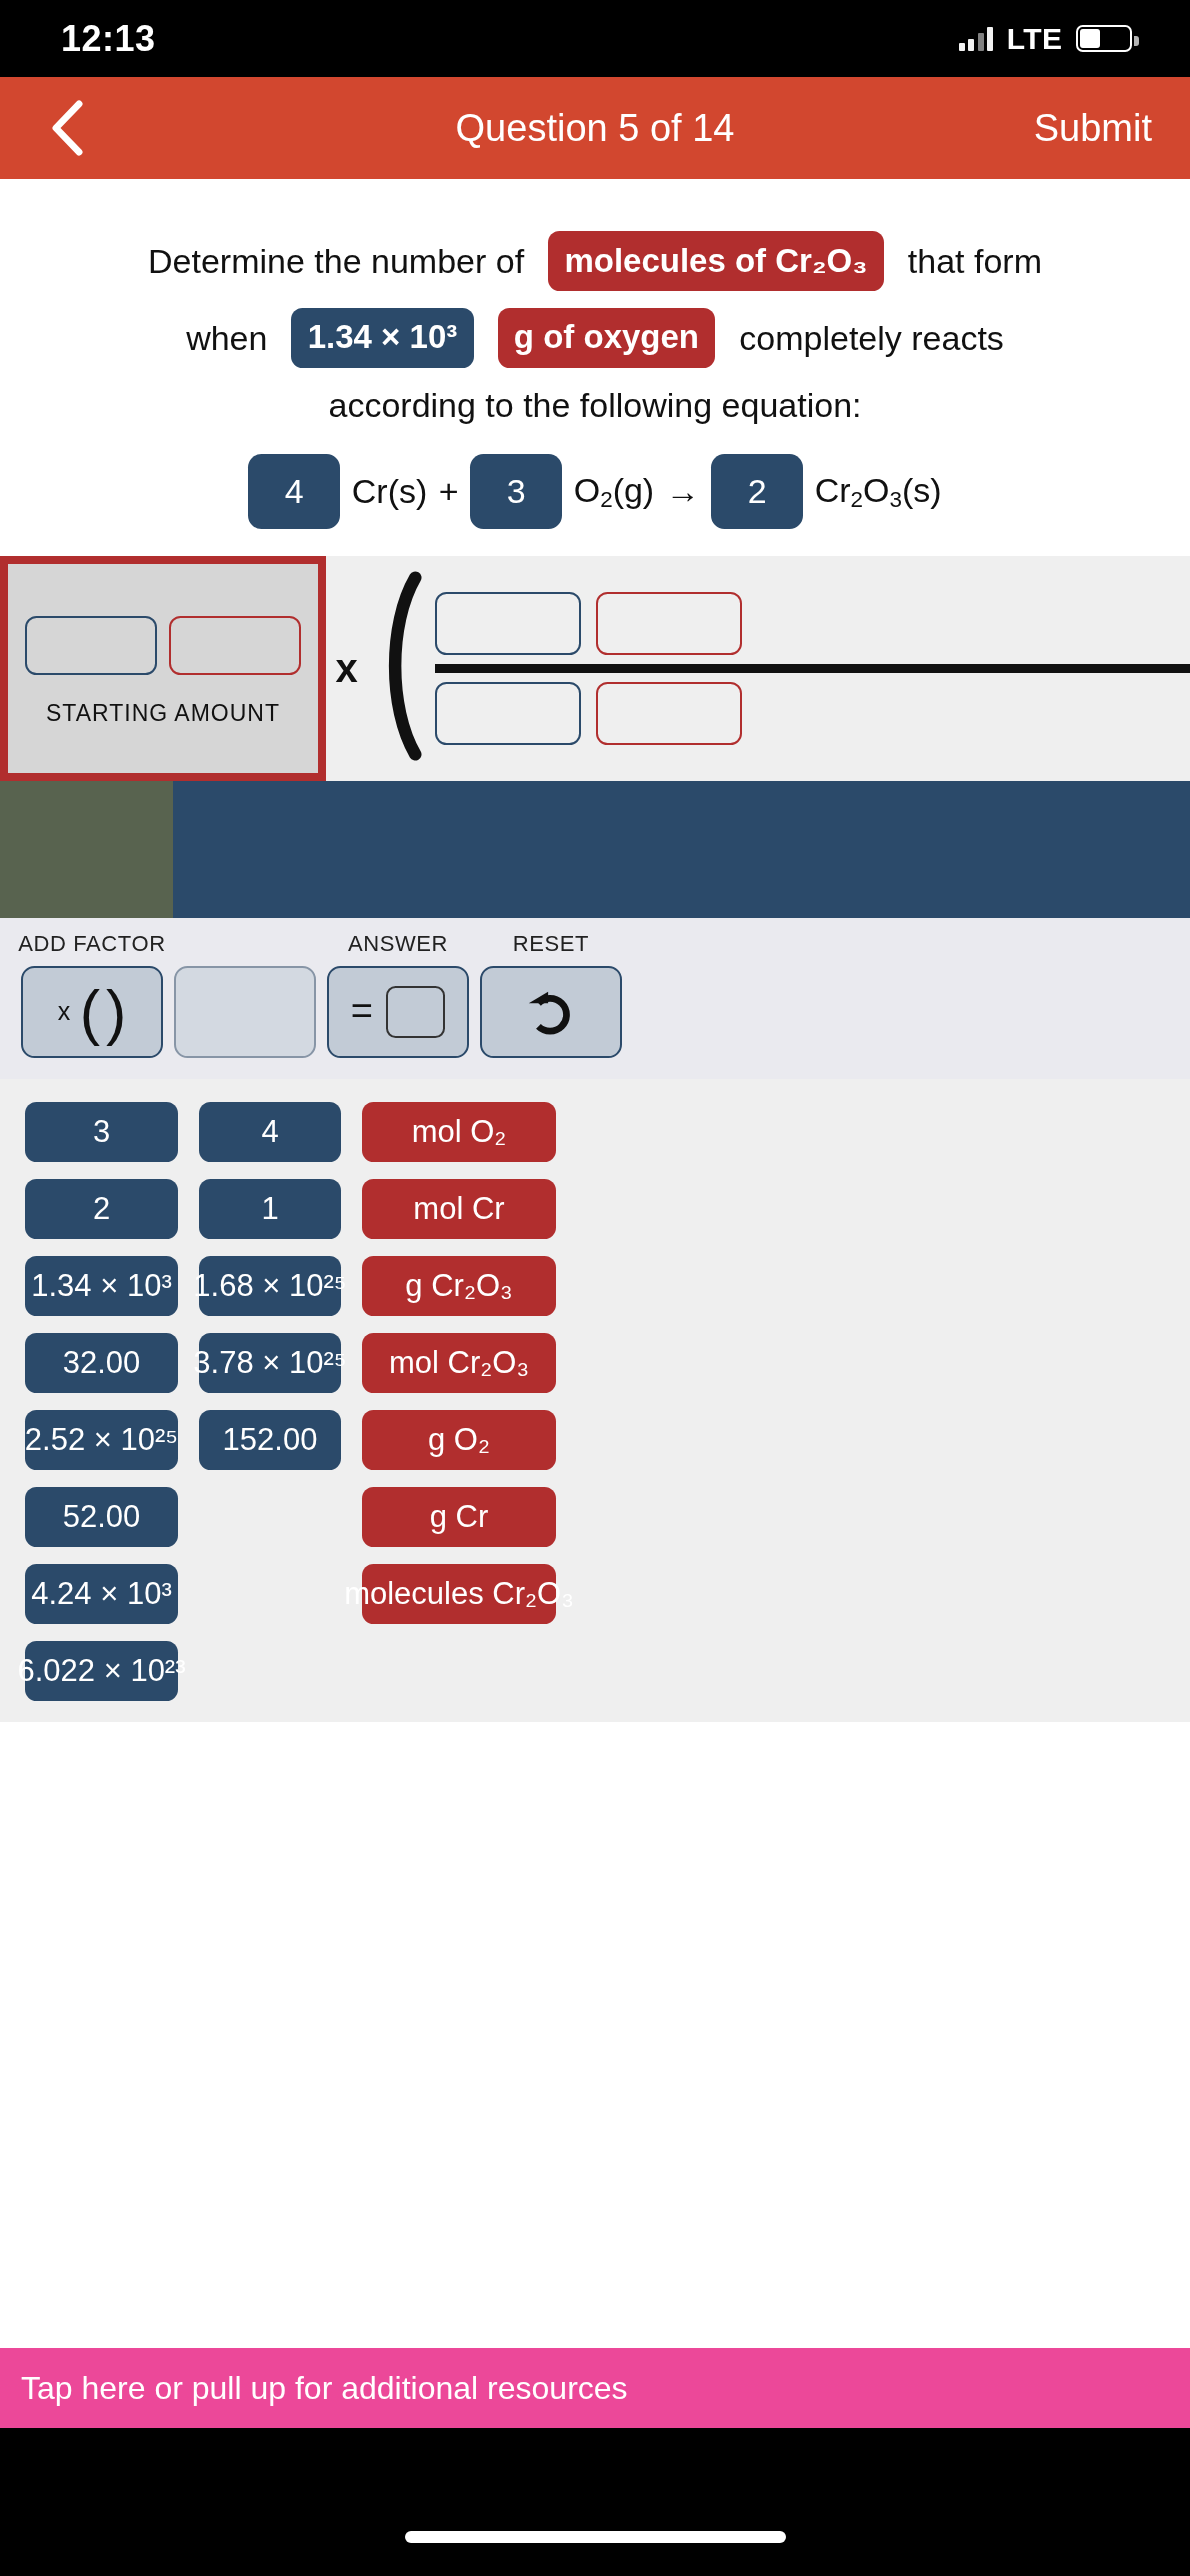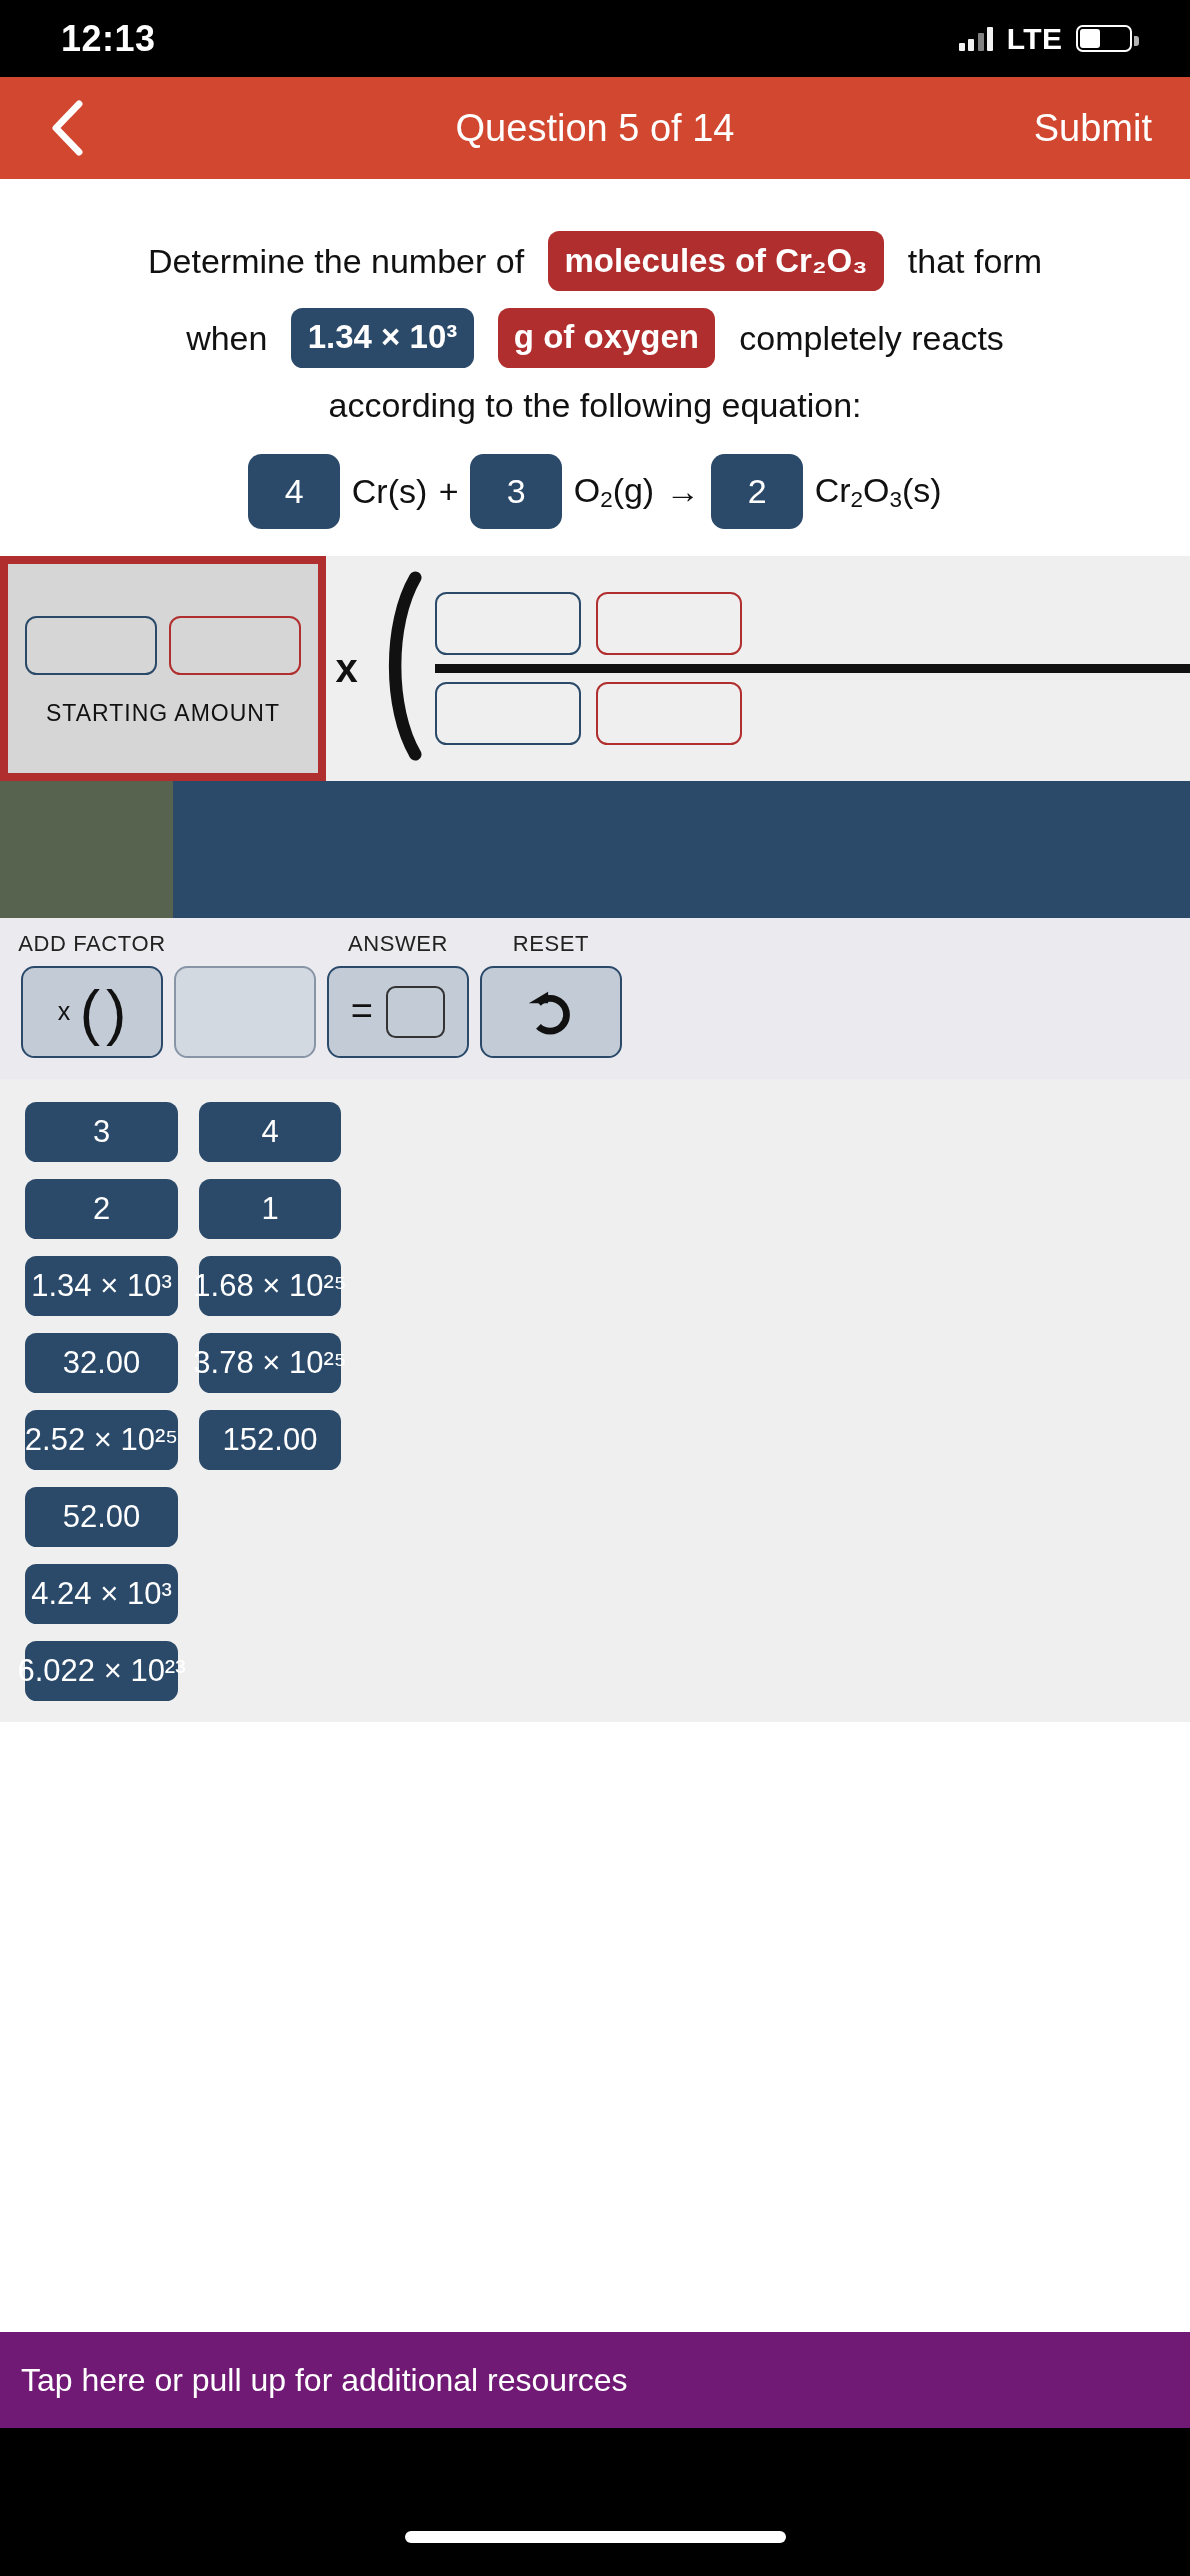--- a/index.html
+++ b/index.html
@@ -151,21 +151,21 @@
   }
   .col-num .tile { width:153px; }
   .col-num2 .tile { width:142px; }
   .col-unit .tile { width:194px; }
   .tile.blue { background:#2b4a6a; }
   .tile.red  { background:#b12e2e; }
 
   
   .resource-bar {
     position:absolute; left:0; right:0; bottom:148px;
-    height:96px; background:#701a75; color:#fff;
+    height:80px; background:#ec4899; color:#fff;
     display:flex; align-items:center; padding-left:21px;
     font-size:32px;
   }
   .home-area {
     position:absolute; left:0; right:0; bottom:0; height:148px; background:#000;
     display:flex; align-items:flex-end; justify-content:center; padding-bottom:33px;
   }
   .home-indicator { width:381px; height:12.5px; background:#fff; border-radius:6.7px; }
 </style>
 </head>
@@ -313,20 +313,29 @@
     </div>
 
     <div class="tile-col col-num2">
       <div class="tile blue">4</div>
       <div class="tile blue">1</div>
       <div class="tile blue">1.68 × 10²⁵</div>
       <div class="tile blue">3.78 × 10²⁵</div>
       <div class="tile blue">152.00</div>
     </div>
 
+    <div class="tile-col col-unit">
+      <div class="tile red">mol O₂</div>
+      <div class="tile red">mol Cr</div>
+      <div class="tile red">g Cr₂O₃</div>
+      <div class="tile red">mol Cr₂O₃</div>
+      <div class="tile red">g O₂</div>
+      <div class="tile red">g Cr</div>
+      <div class="tile red">molecules Cr₂O₃</div>
+    </div>
   </div>
 </div>
 
 <div class="resource-bar">
   <span>Tap here or pull up for additional resources</span>
 </div>
 
 <div class="home-area">
   <div class="home-indicator"></div>
 </div>

